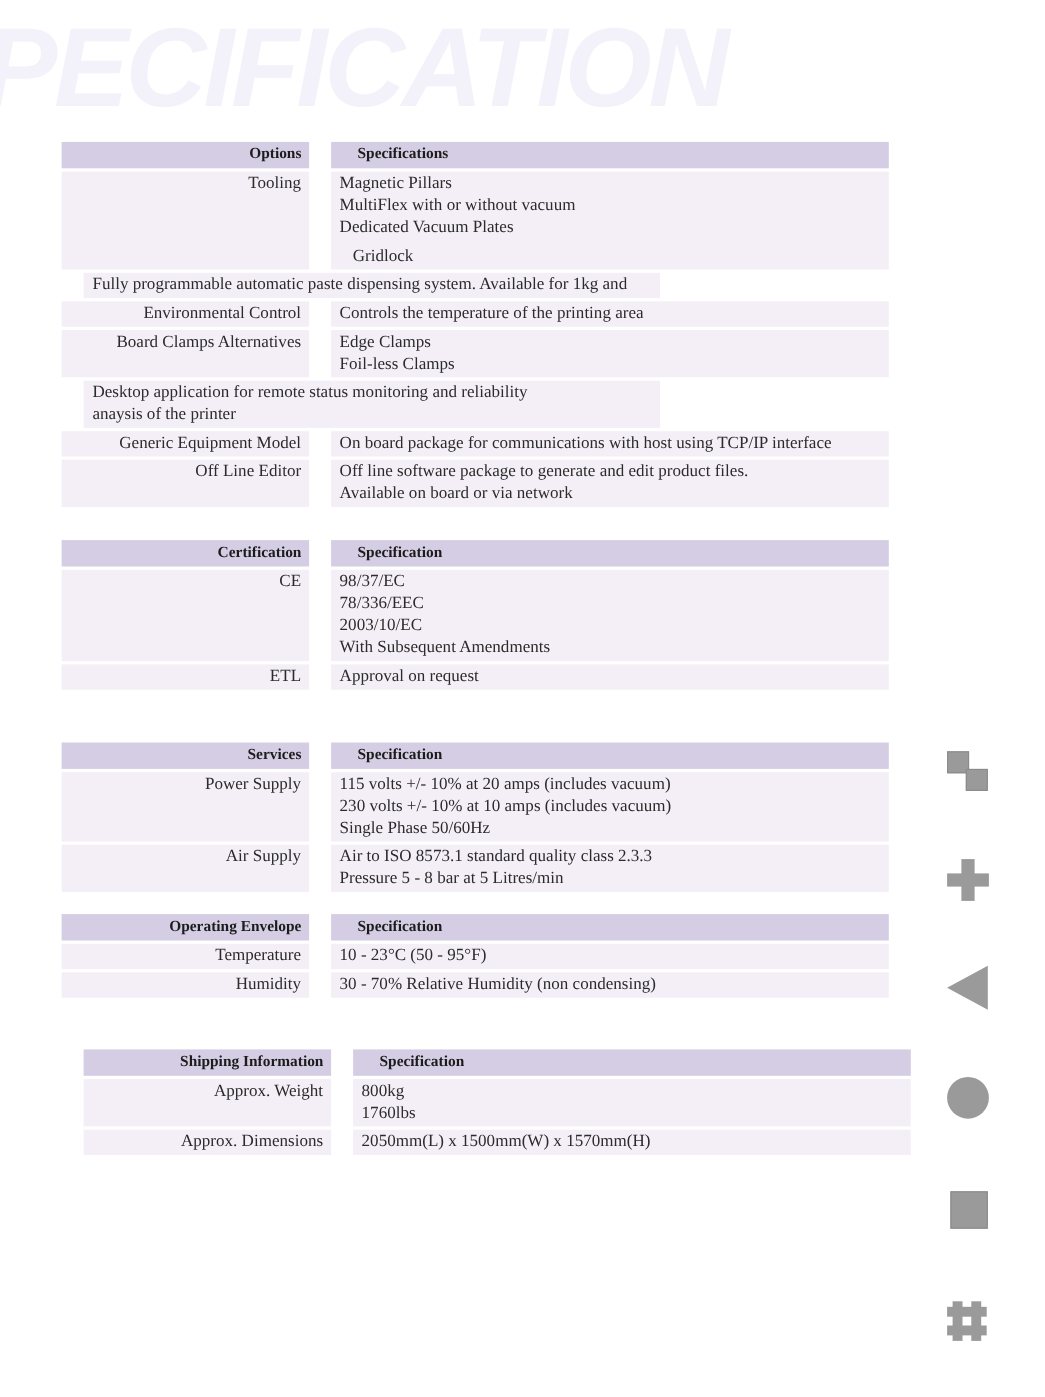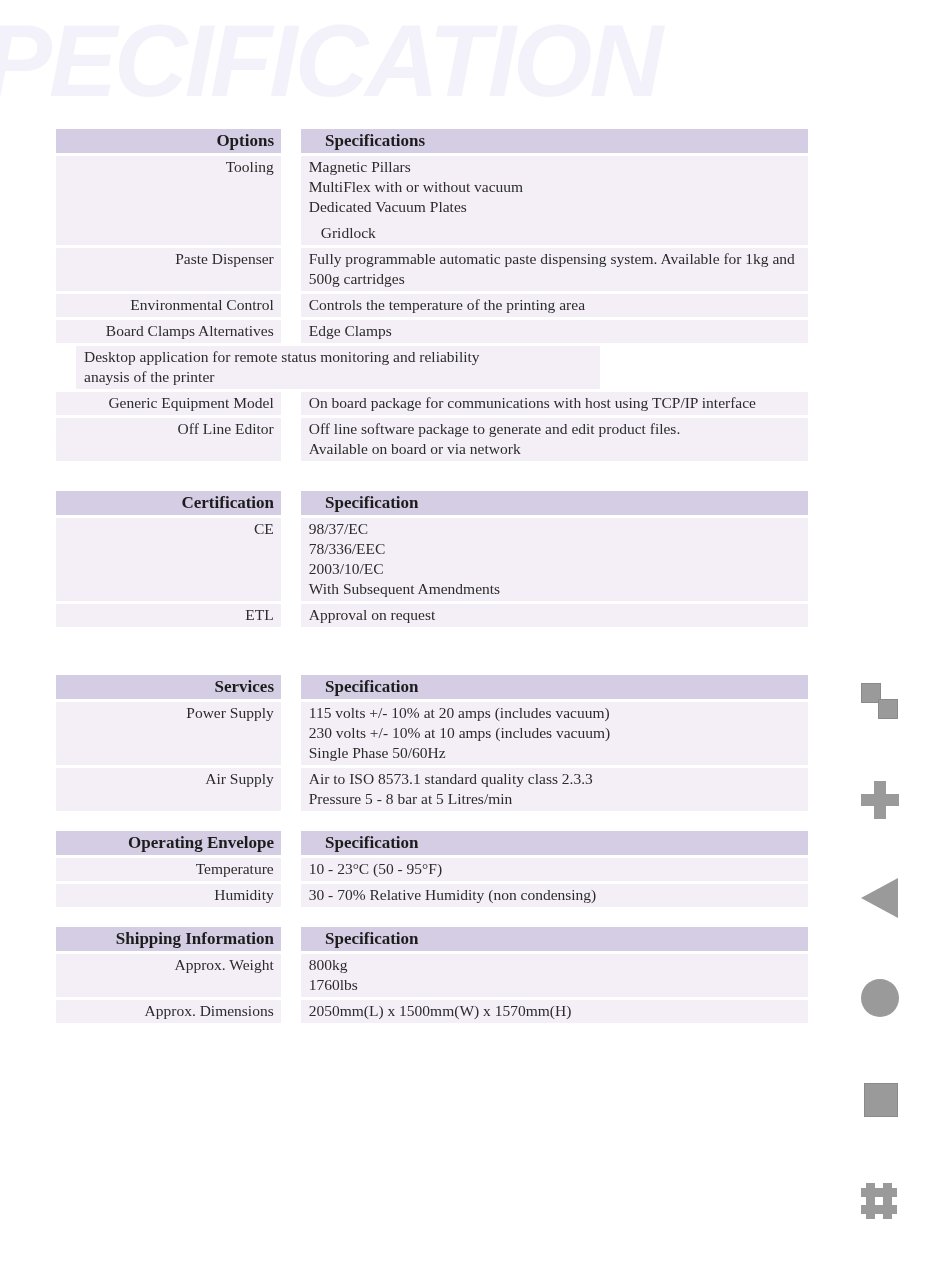--- a/index.html
+++ b/index.html
@@ -35,21 +35,21 @@
     text-align:right;padding:1px 7px 2px 4px;
     font-size:15.5px;line-height:20px;
   }
   .t-right{
     width:524px;margin-left:20px;background:var(--row-bg);
     text-align:left;padding:1px 8px 2px 8px;
     font-size:15.5px;line-height:20px;
   }
   .t-head .t-cell{
     background:var(--header-bg);
-    font-weight:bold;font-size:17px;color:var(--head-text);
+    font-weight:bold;font-size:14px;color:var(--head-text);
     padding-top:2px;padding-bottom:3px;line-height:19px;padding-left:24px;
   }
   .v-group{margin:0;}
   .v-group + .v-group{margin-top:6px;margin-left:12px;}
   .v-line{min-height:20px;}
   #icons{position:absolute;left:0;top:0;width:950px;}
   .side-icon{position:absolute;left:861px;}
   .blocks-icon{width:36px;height:34px;}
   .blocks-icon::before{
     content:"";position:absolute;left:0;top:0;width:20px;height:20px;
@@ -108,41 +108,40 @@
             <div class="v-line">Magnetic Pillars</div>
             <div class="v-line">MultiFlex with or without vacuum</div>
             <div class="v-line">Dedicated Vacuum Plates</div>
           </div>
           <div class="v-group">
             <div class="v-line">Gridlock</div>
           </div>
         </div>
       </div>
       <div class="t-row">
-        <div class="t-cell t-left">Paste Dispenser</div>
         <div class="t-cell t-right">
           <div class="v-group">
             <div class="v-line">Fully programmable automatic paste dispensing system. Available for 1kg and</div>
-            <div class="v-line">500g cartridges</div>
           </div>
         </div>
       </div>
       <div class="t-row">
         <div class="t-cell t-left">Environmental Control</div>
         <div class="t-cell t-right">
           <div class="v-group">
             <div class="v-line">Controls the temperature of the printing area</div>
           </div>
         </div>
       </div>
       <div class="t-row">
         <div class="t-cell t-left">Board Clamps Alternatives</div>
         <div class="t-cell t-right">
           <div class="v-group">
             <div class="v-line">Edge Clamps</div>
+            <div class="v-line">Foil-less Clamps</div>
           </div>
         </div>
       </div>
       <div class="t-row">
         <div class="t-cell t-right">
           <div class="v-group">
             <div class="v-line">Desktop application for remote status monitoring and reliability</div>
             <div class="v-line">anaysis of the printer</div>
           </div>
         </div>
@@ -230,21 +229,21 @@
       </div>
       <div class="t-row">
         <div class="t-cell t-left">Humidity</div>
         <div class="t-cell t-right">
           <div class="v-group">
             <div class="v-line">30 - 70% Relative Humidity (non condensing)</div>
           </div>
         </div>
       </div>
     </section>
-    <section class="spec-table" style="top: 927px;">
+    <section class="spec-table" style="top: 954px; margin-left: 20px;">
       <div class="t-row t-head">
         <div class="t-cell t-left">Shipping Information</div>
         <div class="t-cell t-right">Specification</div>
       </div>
       <div class="t-row">
         <div class="t-cell t-left">Approx. Weight</div>
         <div class="t-cell t-right">
           <div class="v-group">
             <div class="v-line">800kg</div>
             <div class="v-line">1760lbs</div>

